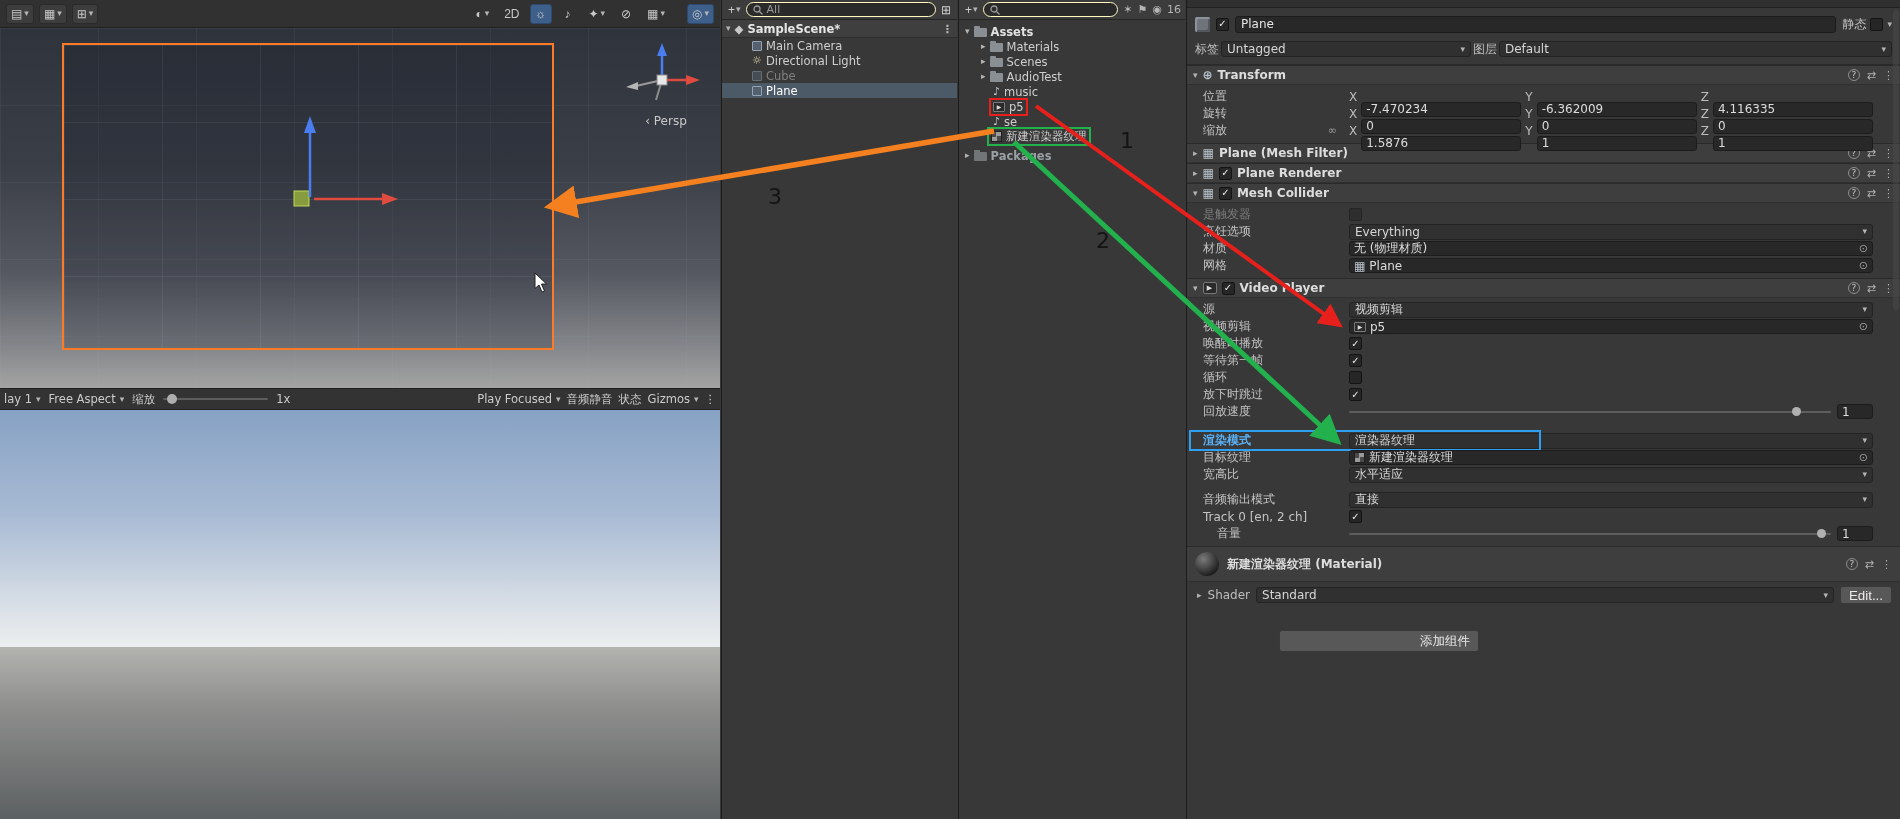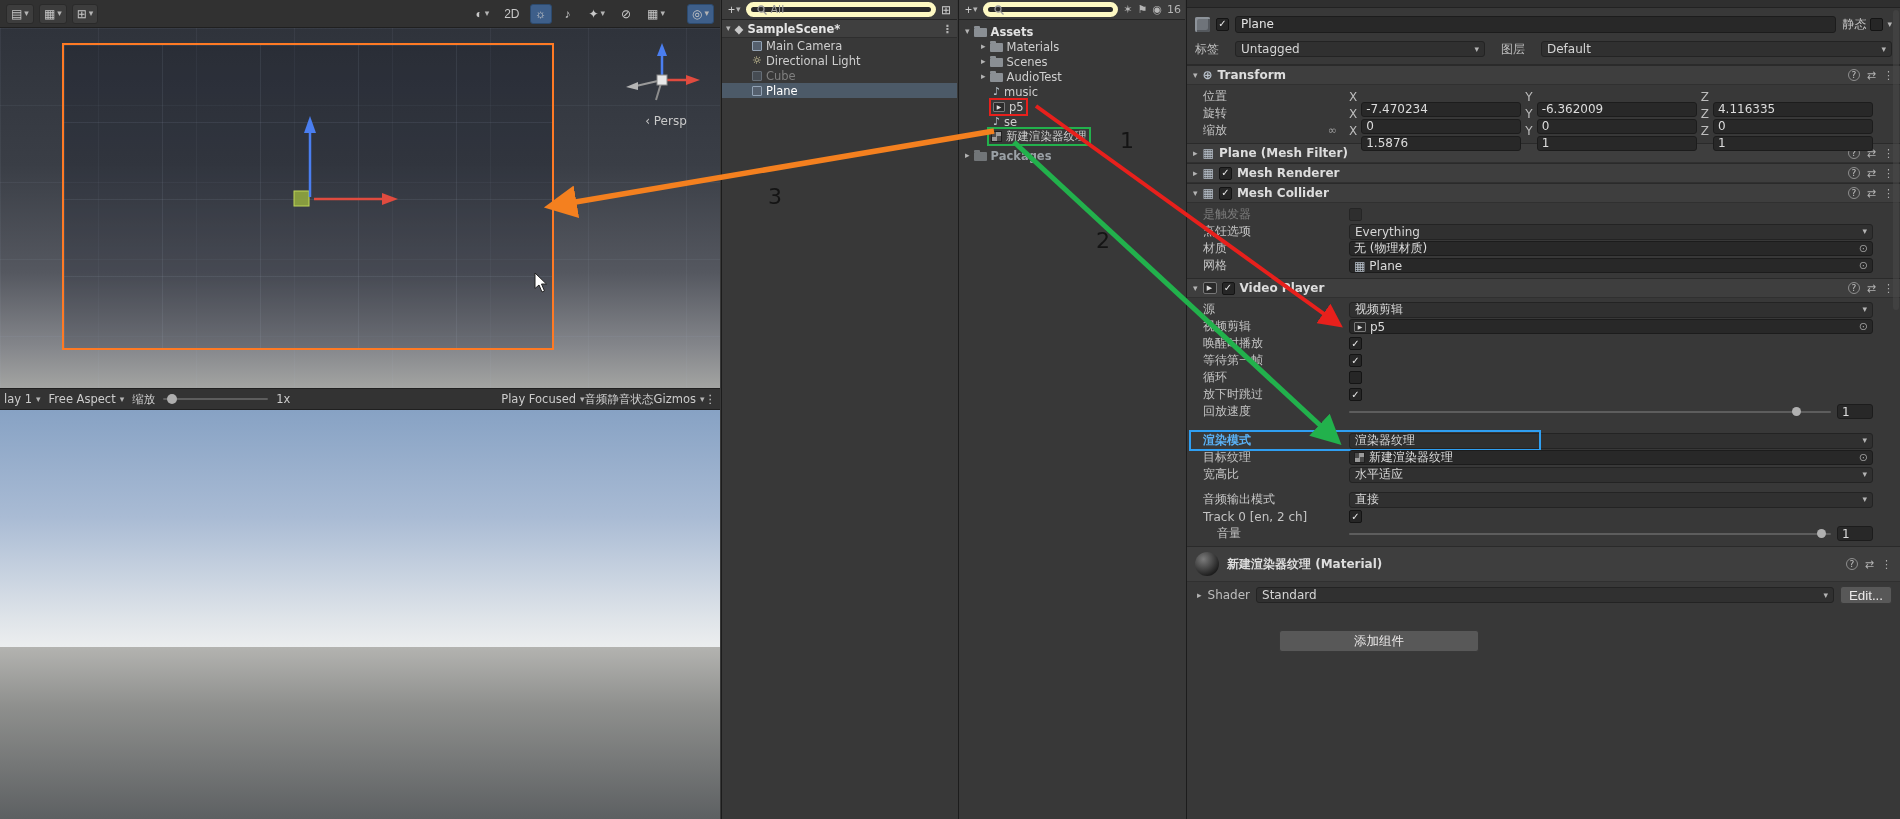--- a/index.html
+++ b/index.html
@@ -10,21 +10,21 @@
   *{margin:0;padding:0;box-sizing:border-box;}
   html,body{background:#1f1f1f;}
   body{font-family:"DejaVu Sans","Liberation Sans",sans-serif;}
   #app{position:relative;width:1900px;height:819px;background:#383838;color:#cfcfcf;font-size:12px;overflow:hidden;}
 
   
   .caret{font-size:9px;color:#b4b4b4;line-height:1;}
   .glyph{color:#c8c8c8;}
   .panel-toolbar{height:20px;background:#3c3c3c;border-bottom:1px solid #242424;display:flex;align-items:center;gap:3px;padding:0 4px;}
   .mini-btn{background:none;border:none;color:#cfcfcf;font-size:12px;line-height:1;display:flex;align-items:center;gap:1px;cursor:default;padding:1px 2px;}
-  .searchbox{flex:1;height:15px;background:#2a2a2a;border:5px solid #fef9c3;border-radius:8px;display:flex;align-items:center;gap:4px;padding:0 6px;color:#9a9a9a;font-size:11px;min-width:40px;}
+  .searchbox{flex:1;height:15px;background:#2a2a2a;border:1px solid #fef9c3;border-radius:8px;display:flex;align-items:center;gap:4px;padding:0 6px;color:#9a9a9a;font-size:11px;min-width:40px;}
   .searchbox svg{flex:none;}
 
   
   .left{position:absolute;left:0;top:0;width:720px;height:819px;}
   .scene-toolbar{height:28px;background:#313131;border-bottom:1px solid #202020;display:flex;align-items:center;gap:5px;padding:0 6px;}
   .tbtn{background:#3d3d3d;border:1px solid #2a2a2a;border-radius:3px;height:20px;min-width:22px;padding:0 4px;display:flex;align-items:center;justify-content:center;gap:2px;color:#c8c8c8;font-size:12px;cursor:default;}
   .tbtn.flat{background:none;border-color:transparent;}
   .tbtn.active{background:var(--toolbar-active-blue);border-color:#2c4a6e;color:#e8f1fb;}
   .push{margin-left:auto;}
 
@@ -39,21 +39,21 @@
     background-size:98px 77px;}
   .move-gizmo{position:absolute;left:230px;top:85px;}
   .axis-gizmo{position:absolute;right:16px;top:12px;}
   .persp{position:absolute;right:12px;top:86px;width:84px;text-align:center;color:#c9c9c9;font-size:12px;}
   .cursor{position:absolute;left:534px;top:244px;}
 
   .game-toolbar{height:22px;background:#333333;border-top:1px solid #202020;border-bottom:1px solid #202020;display:flex;align-items:center;gap:8px;padding:0 4px;font-size:11.5px;color:#cccccc;}
   .gt-dd{display:flex;align-items:center;gap:4px;cursor:default;}
   .zoom-slider{position:relative;width:105px;height:2px;background:#5d5d5d;border-radius:1px;}
   .zoom-slider .knob{position:absolute;top:-4px;width:10px;height:10px;border-radius:50%;background:#aeaeae;}
-  .gt-right{margin-left:auto;display:flex;align-items:center;gap:0;}
+  .gt-right{margin-left:auto;display:flex;align-items:center;gap:6px;}
   .game-view{position:relative;height:409px;overflow:hidden;}
   .sky{position:absolute;left:0;top:0;right:0;height:58%;background:linear-gradient(180deg,#87a2c4 0%,#a9bbd4 45%,#dfe4e9 88%,#eceeef 100%);}
   .ground{position:absolute;left:0;bottom:0;right:0;height:42%;background:linear-gradient(180deg,#b3b3b0 0%,#8e8f8d 35%,#5d6062 100%);}
 
   
   .hierarchy{position:absolute;left:721px;top:0;width:236px;height:819px;background:#383838;border-left:1px solid #1c1c1c;}
   .h-scene-row{height:18px;background:#3f3f3f;border-bottom:1px solid #2e2e2e;display:flex;align-items:center;gap:4px;padding:0 4px;color:#e6e6e6;font-weight:bold;font-size:11.5px;}
   .h-scene-row .menu{margin-left:auto;color:#b2b2b2;}
   .h-item{height:15px;display:flex;align-items:center;gap:4px;padding-left:30px;font-size:11.5px;color:#cfcfcf;}
   .h-item.disabled{color:#7f7f7f;}
@@ -78,21 +78,21 @@
   .p-icons{display:flex;align-items:center;gap:5px;margin-left:2px;color:#b5b5b5;font-size:11px;}
 
   
   .inspector{position:absolute;left:1186px;top:0;width:714px;height:819px;background:#383838;border-left:1px solid #1c1c1c;}
   .insp-strip{height:8px;background:#2f2f2f;border-bottom:1px solid #222;}
   .go-header{padding:5px 8px 4px 8px;border-bottom:1px solid #2a2a2a;}
   .go-row1{display:flex;align-items:center;gap:6px;height:22px;}
   .go-cube{width:15px;height:15px;background:#6f747a;border-radius:2px;box-shadow:inset 2px 2px 0 #8d939a,inset -2px -2px 0 #54585d;flex:none;}
   .name-field{flex:1;height:17px;background:#282828;border:1px solid #1c1c1c;border-radius:3px;color:#e4e4e4;display:flex;align-items:center;padding:0 5px;}
   .static-group{display:flex;align-items:center;gap:4px;color:#c6c6c6;}
-  .go-row2{display:flex;align-items:center;gap:16px;height:22px;margin-top:3px;}
+  .go-row2{display:flex;align-items:center;gap:2px;height:22px;margin-top:3px;}
   .mini-lbl{color:#bdbdbd;}
   .dd{height:16px;background:#303030;border:1px solid #232323;border-radius:3px;display:flex;align-items:center;padding:0 5px;gap:5px;color:#d6d6d6;cursor:default;}
   .dd .caret{margin-left:auto;}
   .dd.grow{flex:1;}
 
   .comp-header{height:20px;background:#3e3e3e;border-top:1px solid #2a2a2a;border-bottom:1px solid #303030;display:flex;align-items:center;gap:5px;padding:0 6px;font-weight:bold;color:#dddddd;font-size:12px;}
   .hdr-icons{margin-left:auto;display:flex;align-items:center;gap:7px;color:#b0b0b0;font-weight:normal;font-size:11px;}
   .help-ic{width:12px;height:12px;border:1px solid #8e8e8e;border-radius:50%;font-size:9px;display:flex;align-items:center;justify-content:center;color:#c4c4c4;}
   .comp-icon{color:#b9c2cc;font-size:12px;line-height:1;}
   .vp-icon{width:14px;height:12px;background:#2a2a2a;border:1px solid #777;border-radius:2px;color:#ddd;font-size:7px;display:flex;align-items:center;justify-content:center;}
@@ -116,21 +116,21 @@
   .slider{position:relative;flex:1;height:2px;background:#5d5d5d;border-radius:1px;}
   .slider .knob{position:absolute;top:-4px;width:9px;height:9px;border-radius:50%;background:#b0b0b0;}
   .nf.small{flex:none;width:36px;}
   .gap8{height:8px;}.gap12{height:12px;}
   .blue-box{position:absolute;left:-14px;top:-2px;width:352px;height:21px;border:2px solid var(--annotation-blue);pointer-events:none;}
 
   .mat-header{display:flex;align-items:center;gap:8px;padding:5px 8px;background:#3e3e3e;border-top:1px solid #2a2a2a;border-bottom:1px solid #303030;font-weight:bold;color:#ddd;}
   .mat-sphere{width:24px;height:24px;border-radius:50%;background:radial-gradient(circle at 35% 30%,#7b7b7b,#1d1d1d 75%);flex:none;}
   .shader-row{display:flex;align-items:center;gap:6px;padding:4px 8px 6px 10px;}
   .btn{background:#585858;border:1px solid #393939;border-radius:3px;color:#eceaea;height:18px;display:flex;align-items:center;justify-content:center;padding:0 8px;cursor:default;}
-  .add-comp{margin:20px 0 12px 92px;width:200px;height:22px;font-size:12.5px;}
+  .add-comp{margin:20px 0 12px 92px;width:200px;height:22px;font-size:12.5px;justify-content:flex-end;}
   .insp-scroll{position:absolute;right:1px;top:10px;width:6px;height:300px;background:#4a4a4a;border-radius:3px;opacity:.5;}
 
   
   #annotations{position:absolute;left:0;top:0;pointer-events:none;z-index:60;}
   .s-red{stroke:var(--annotation-red);stroke-width:4;}
   .s-green{stroke:var(--annotation-green);stroke-width:5;}
   .s-orange{stroke:var(--annotation-orange);stroke-width:5.5;}
   .f-red{fill:var(--annotation-red);} .f-green{fill:var(--annotation-green);} .f-orange{fill:var(--annotation-orange);}
   .anno-num{position:absolute;z-index:61;color:#141414;font-size:22px;pointer-events:none;}
 </style>
@@ -457,21 +457,21 @@
         <span>⋮</span>
       </span>
     </div>
 
     <div class="comp-header">
       <span class="caret">▸</span>
       <span class="comp-icon">▦</span>
       <span class="cb">
           <i>✓</i>
         </span>
-      <span>Mesh Renderer</span>
+      <span>Plane Renderer</span>
       <span class="hdr-icons">
         <span class="help-ic">?</span>
         <span>⇄</span>
         <span>⋮</span>
       </span>
     </div>
 
     <div class="comp-header">
       <span class="caret">▾</span>
       <span class="comp-icon">▦</span>

